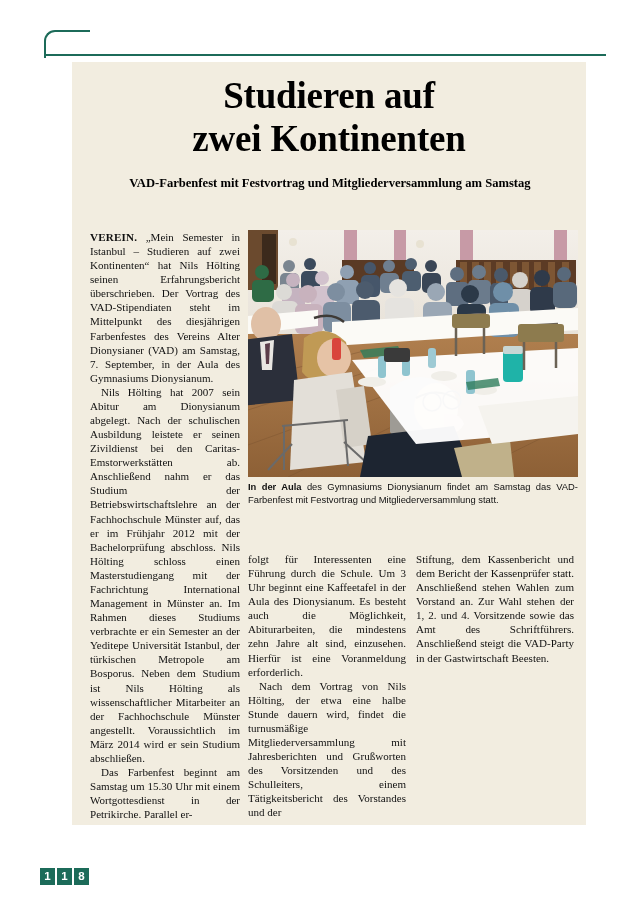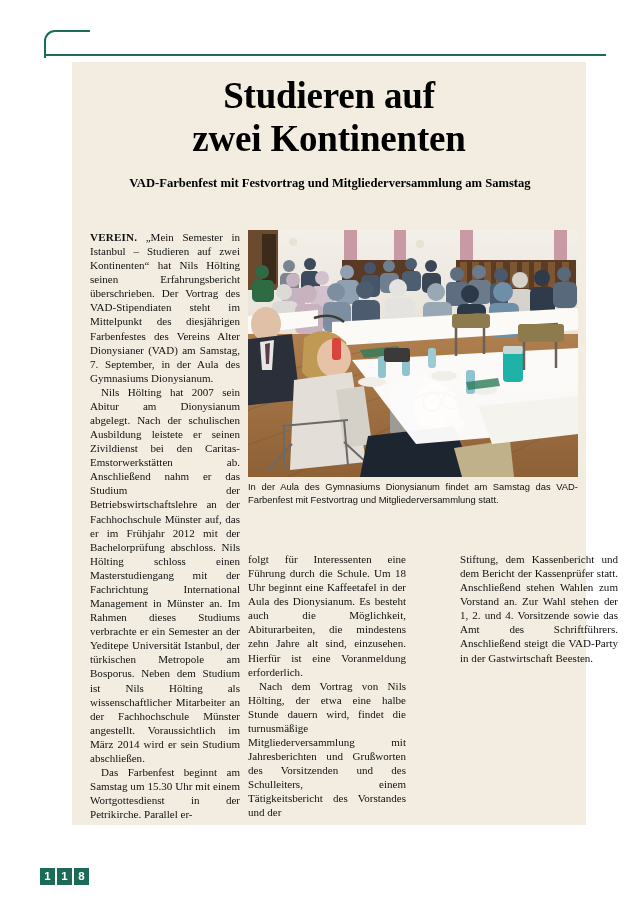--- a/index.html
+++ b/index.html
@@ -109,40 +109,40 @@
 
   #photo-caption {
     width: 330px;
     margin-top: 4px;
     font-family: "Liberation Sans", sans-serif;
     font-size: 9.4px;
     line-height: 1.33;
     color: #111111;
     text-align: justify;
   }
-  #photo-caption .cap-lead { font-weight: normal; }
+  #photo-caption .cap-lead { font-weight: bold; }
 
   
   .col {
     position: absolute;
     font-family: "Liberation Serif", serif;
     font-size: 11.05px;
     line-height: 1.275;
     color: #111111;
     text-align: justify;
     text-justify: inter-word;
     hyphens: manual;
   }
   .col p { margin: 0; }
   .col p + p { text-indent: 11px; }
   .dateline { font-weight: bold; letter-spacing: 0.2px; }
 
   #col-1 { left: 18px;  top: 168px; width: 150px; }
   #col-2 { left: 176px; top: 490px; width: 158px; }
-  #col-3 { left: 344px; top: 490px; width: 158px; margin-left: 44px; }
+  #col-3 { left: 344px; top: 490px; width: 158px; }
 
   
   #page-number {
     position: absolute;
     left: 40px;
     top: 868px;
     display: flex;
     gap: 2px;
   }
   #page-number .digit {
@@ -397,21 +397,21 @@
     </figcaption>
   </figure>
 
   <div class="col" id="col-1">
     <p><span class="dateline">VEREIN.</span> <span>„Mein Semester in Istanbul – Studieren auf zwei Kontinenten“ hat Nils Hölting seinen Erfahrungsbericht überschrieben. Der Vortrag des VAD-Stipendiaten steht im Mittelpunkt des diesjährigen Farbenfestes des Vereins Alter Dionysianer (VAD) am Samstag, 7. September, in der Aula des Gymnasiums Dionysianum.</span></p>
     <p>Nils Hölting hat 2007 sein Abitur am Dionysianum abgelegt. Nach der schulischen Ausbildung leistete er seinen Zivildienst bei den Caritas-Emstorwerkstätten ab. Anschließend nahm er das Studium der Betriebswirtschaftslehre an der Fachhochschule Münster auf, das er im Frühjahr 2012 mit der Bachelorprüfung abschloss. Nils Hölting schloss einen Masterstudiengang mit der Fachrichtung International Management in Münster an. Im Rahmen dieses Studiums verbrachte er ein Semester an der Yeditepe Universität Istanbul, der türkischen Metropole am Bosporus. Neben dem Studium ist Nils Hölting als wissenschaftlicher Mitarbeiter an der Fachhochschule Münster angestellt. Voraussichtlich im März 2014 wird er sein Studium abschließen.</p>
     <p>Das Farbenfest beginnt am Samstag um 15.30 Uhr mit einem Wortgottesdienst in der Petrikirche. Parallel er-</p>
   </div>
 
   <div class="col" id="col-2">
-    <p>folgt für Interessenten eine Führung durch die Schule. Um 18 Uhr beginnt eine Kaffeetafel in der Aula des Dionysianum. Es besteht auch die Möglichkeit, Abiturarbeiten, die mindestens zehn Jahre alt sind, einzusehen. Hierfür ist eine Voranmeldung erforderlich.</p>
+    <p>folgt für Interessenten eine Führung durch die Schule. Um 3 Uhr beginnt eine Kaffeetafel in der Aula des Dionysianum. Es besteht auch die Möglichkeit, Abiturarbeiten, die mindestens zehn Jahre alt sind, einzusehen. Hierfür ist eine Voranmeldung erforderlich.</p>
     <p>Nach dem Vortrag von Nils Hölting, der etwa eine halbe Stunde dauern wird, findet die turnusmäßige Mitgliederversammlung mit Jahresberichten und Grußworten des Vorsitzenden und des Schulleiters, einem Tätigkeitsbericht des Vorstandes und der</p>
   </div>
 
   <div class="col" id="col-3">
     <p>Stiftung, dem Kassenbericht und dem Bericht der Kassenprüfer statt. Anschließend stehen Wahlen zum Vorstand an. Zur Wahl stehen der 1, 2. und 4. Vorsitzende sowie das Amt des Schriftführers. Anschließend steigt die VAD-Party in der Gastwirtschaft Beesten.</p>
   </div>
 
 </div>
 
 <div id="page-number">

